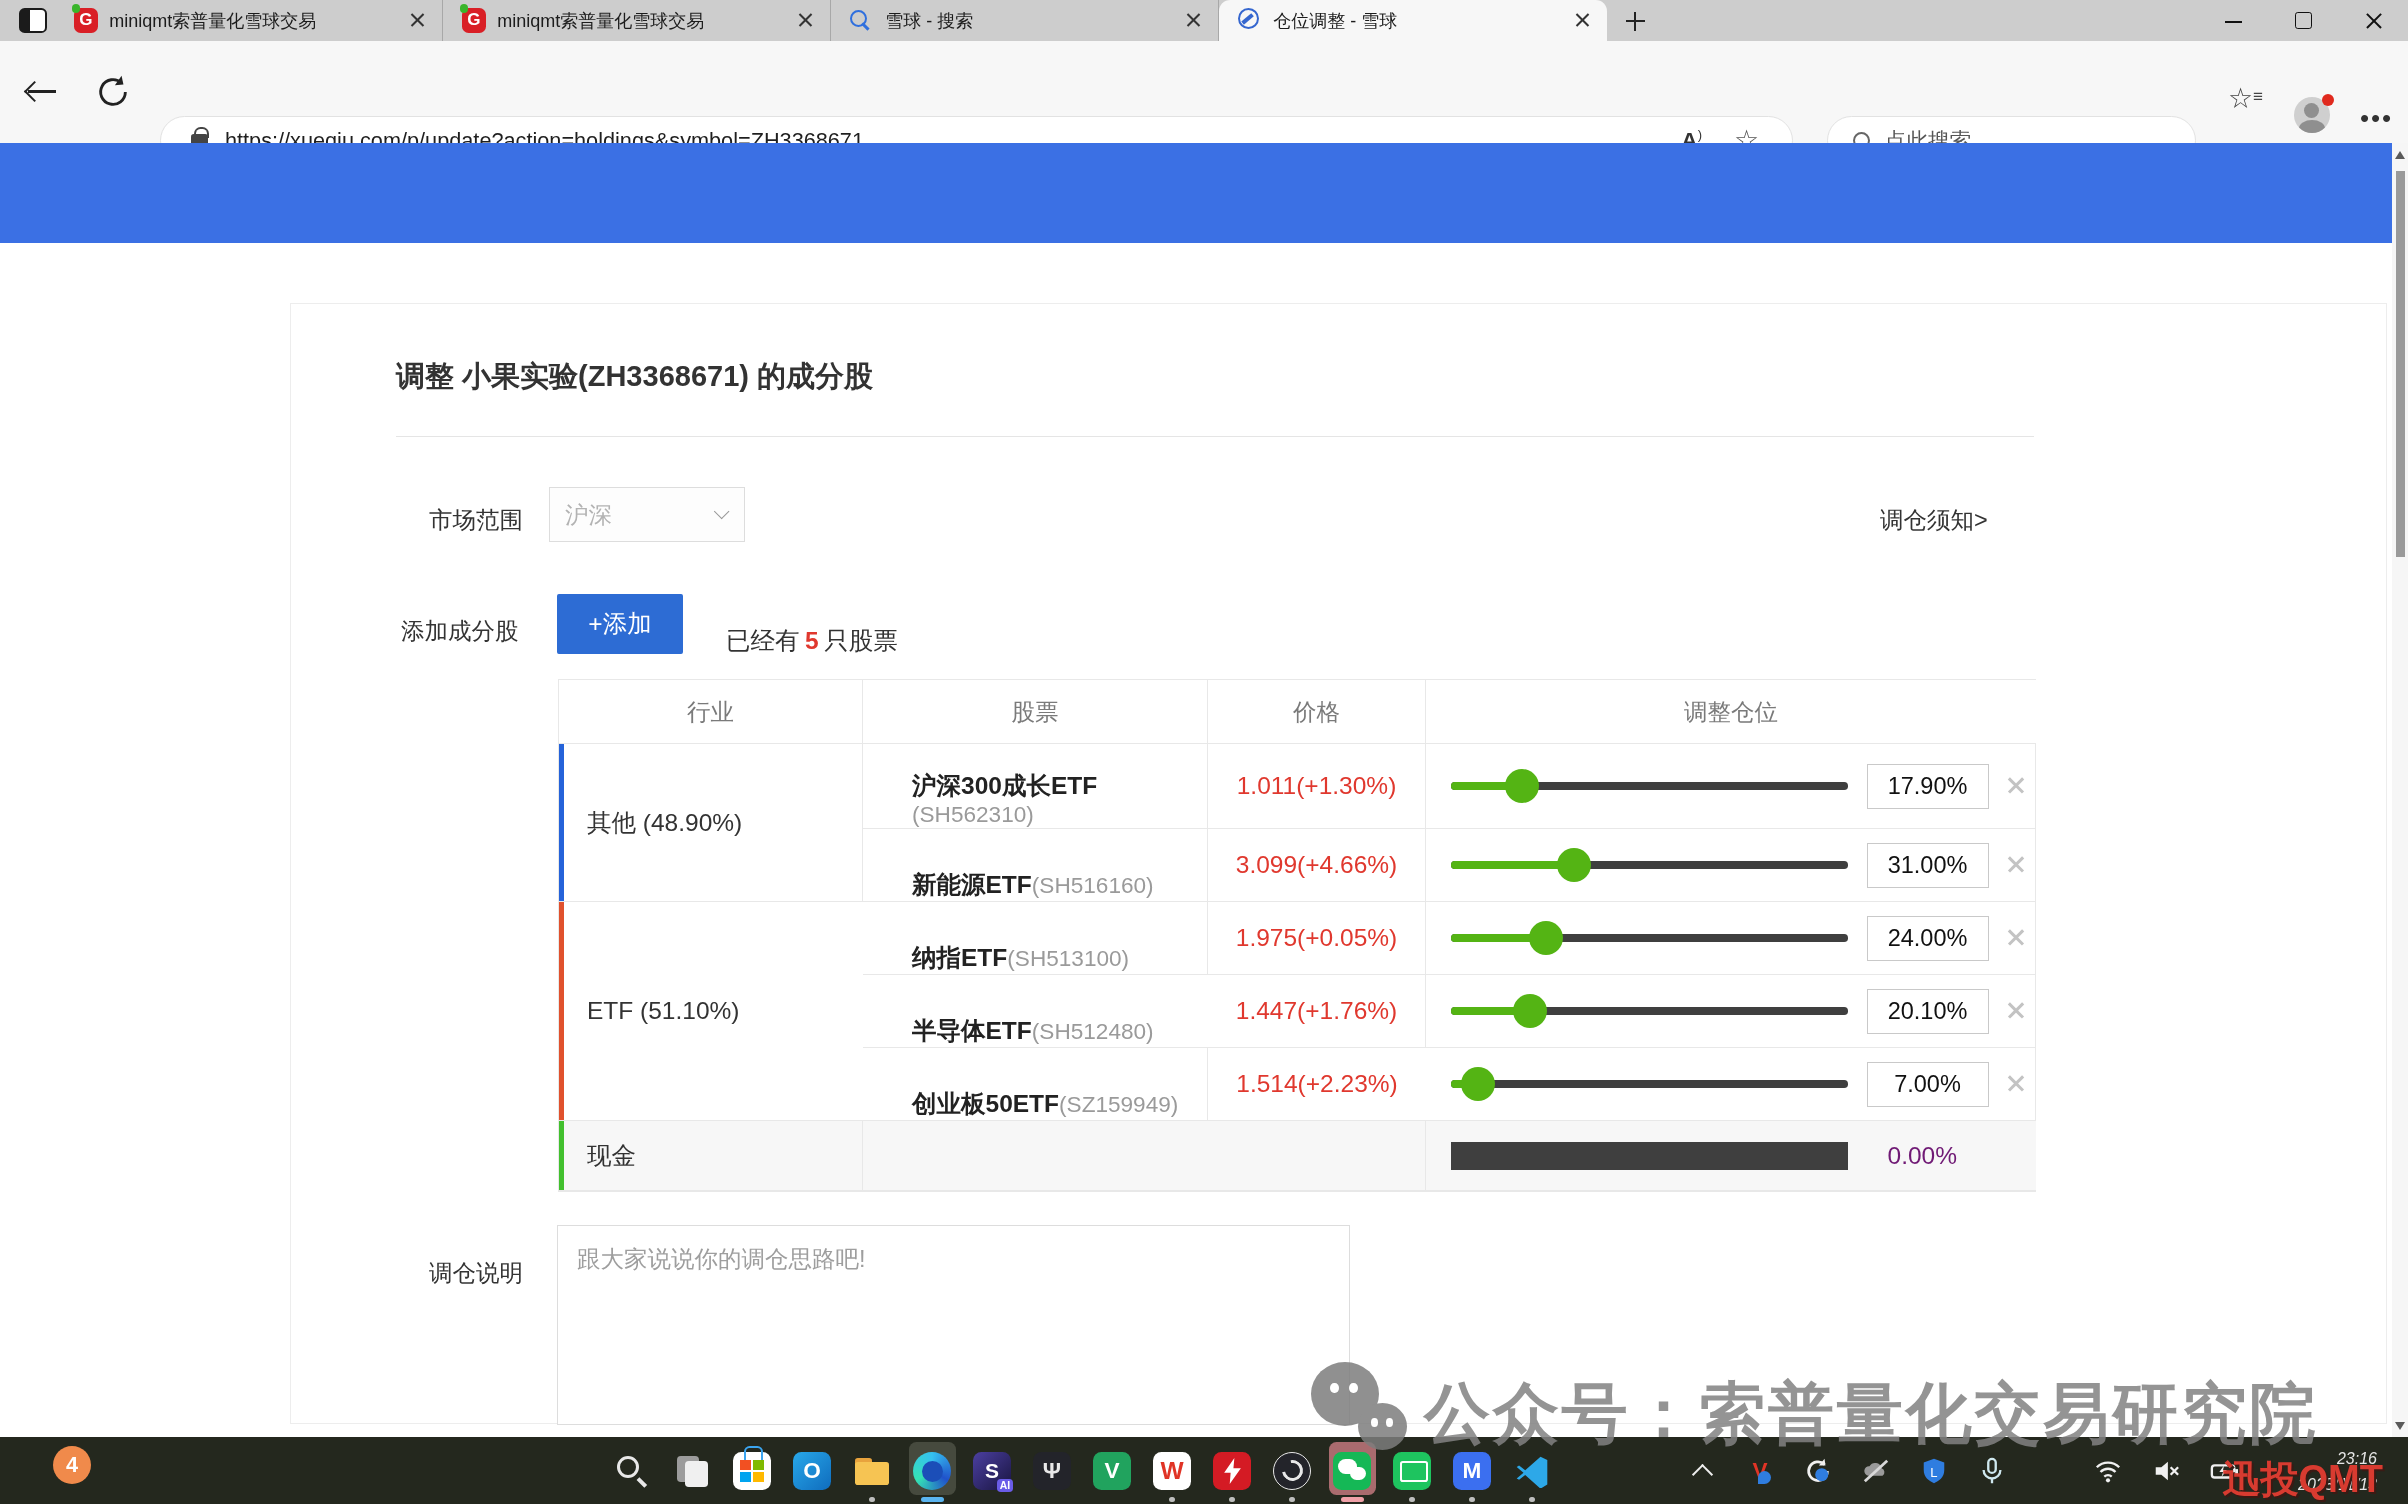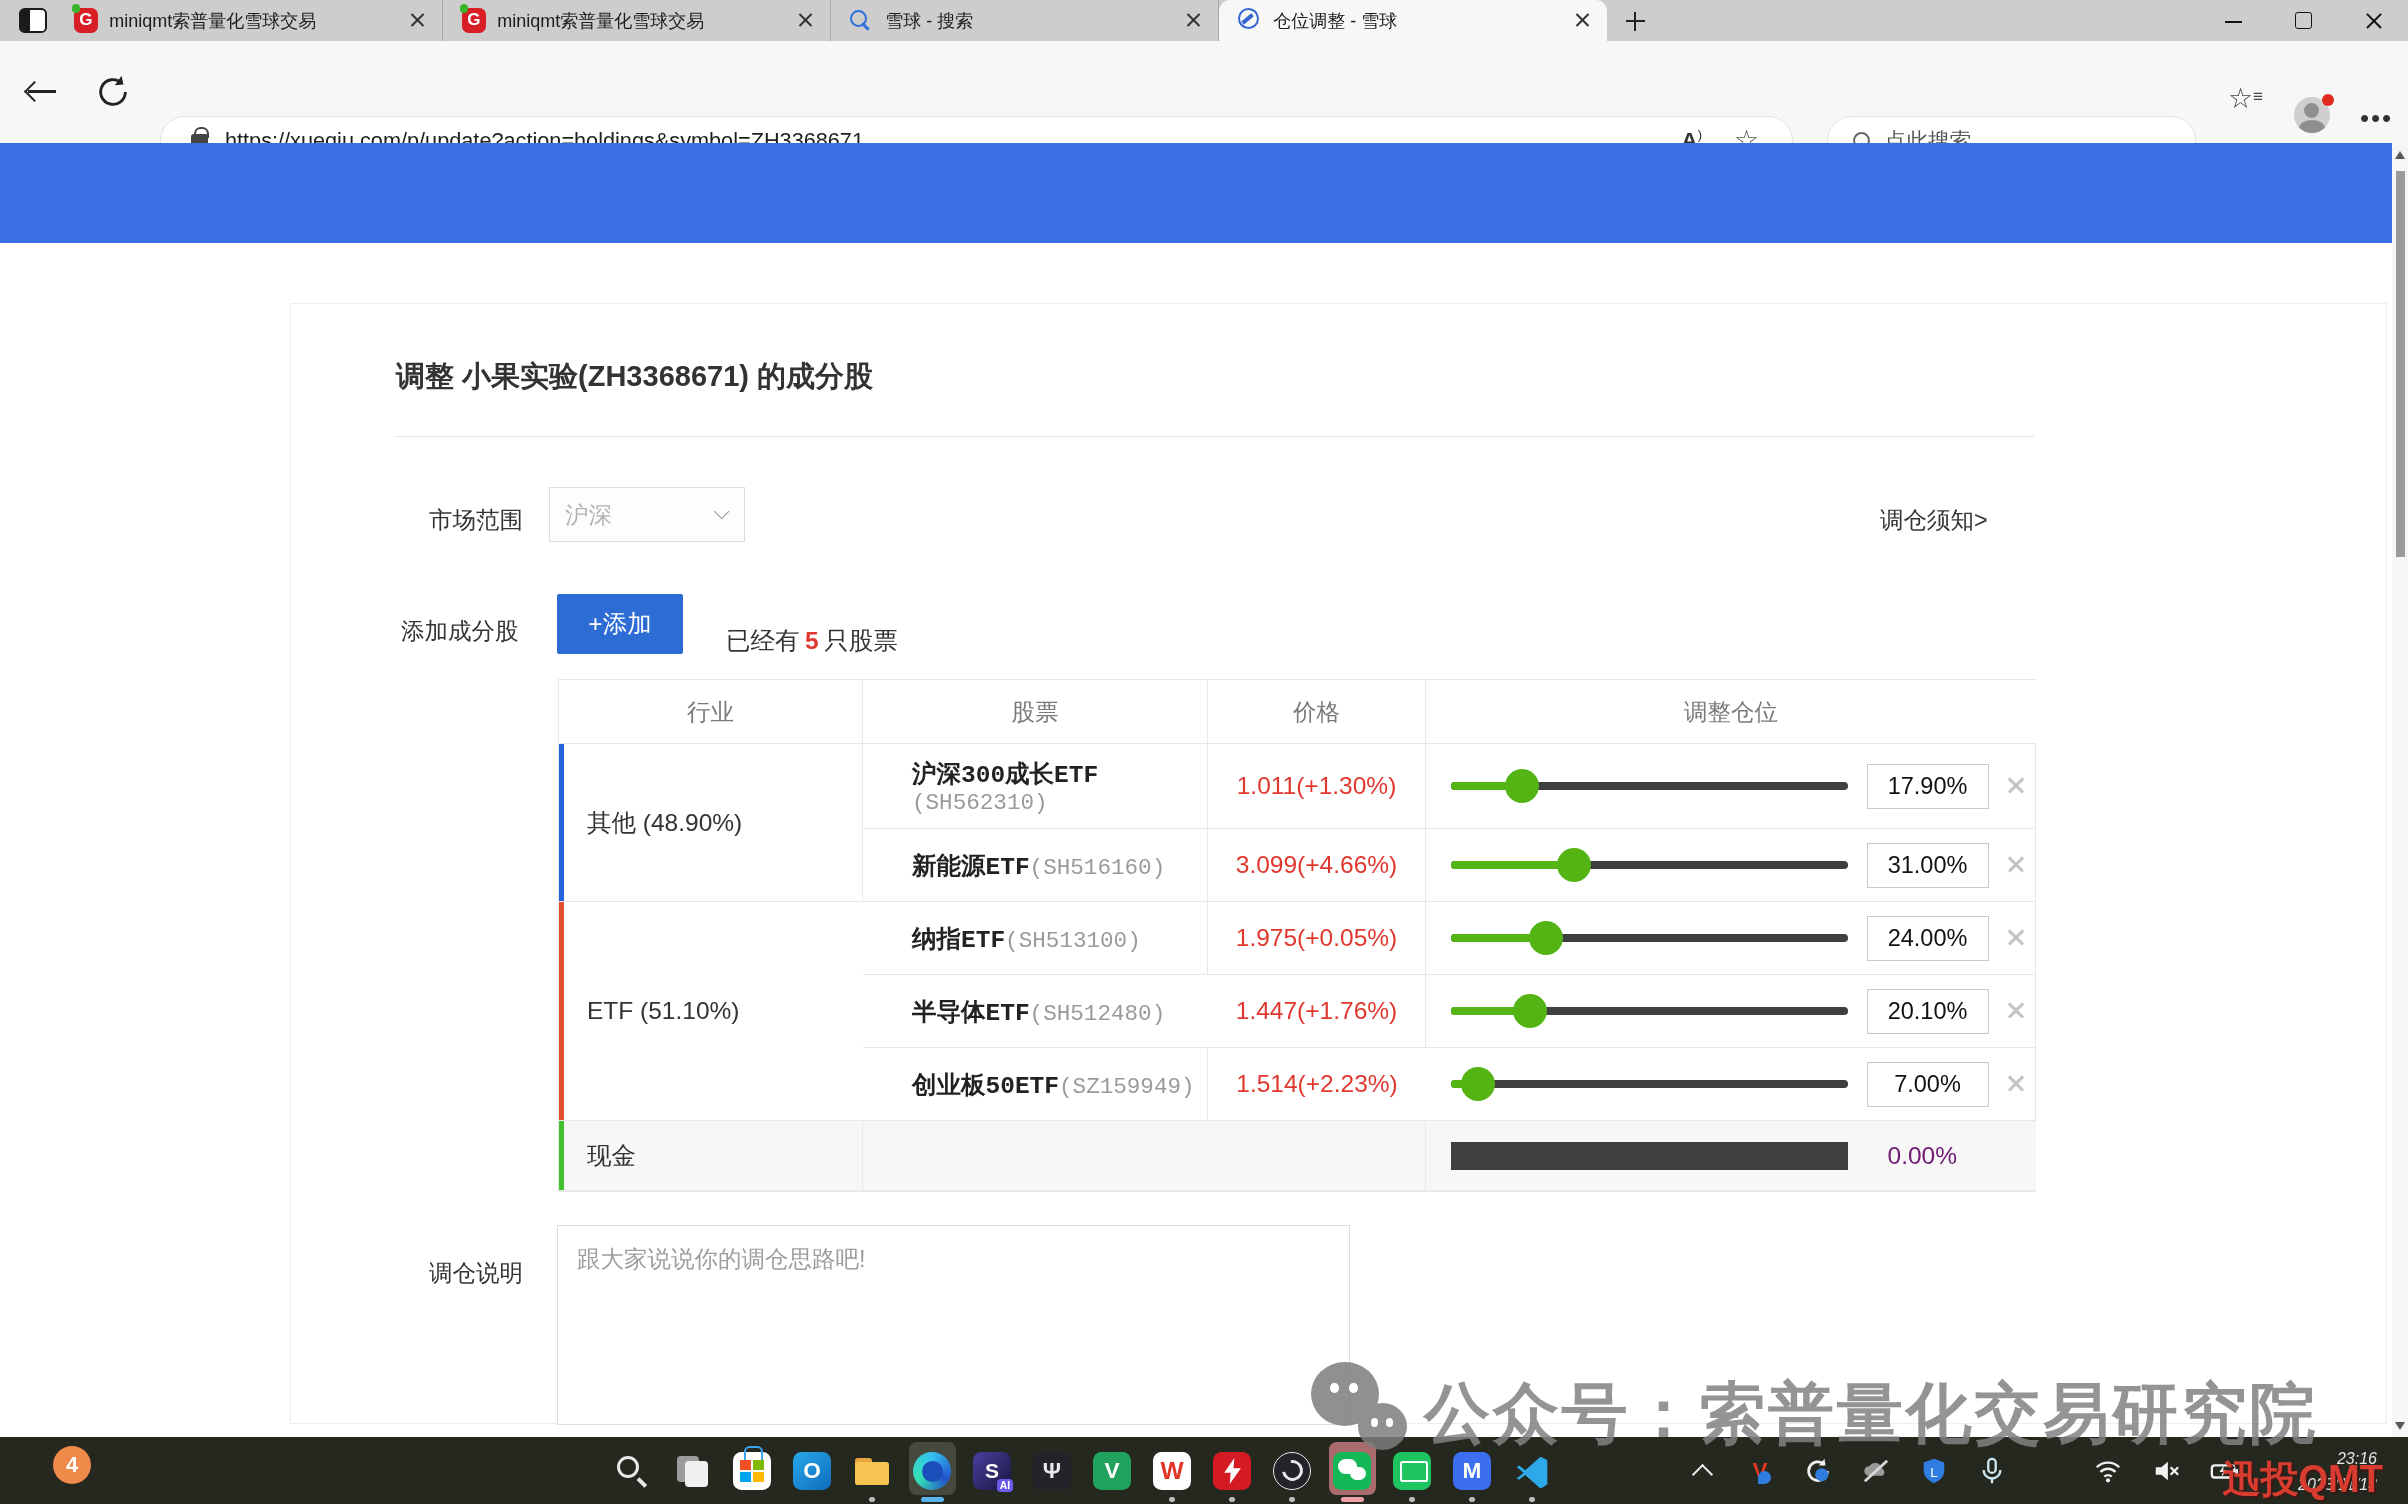--- a/index.html
+++ b/index.html
@@ -94,21 +94,21 @@
   .count-line { position:absolute; left:435px; top:311px; font-size:24.5px; color:#333;margin-top:9px; }
   .count-line .num { color:#e0382e; font-weight:bold; padding:0 5.6px; }
 
   
   .tbl { position:absolute; left:267px; top:375px; width:1478px; display:grid; grid-template-columns:304px 345px 218px 610px; grid-template-rows:64px 85px 73px 73px 73px 73px 70px; border:0.9px solid #e8e8e8; }
   .tc { border-right:0.9px solid #e8e8e8; border-bottom:0.9px solid #e8e8e8; display:flex; align-items:center; }
   .tc:nth-child(4n), .tc.last-col { border-right:none; }
   .th { justify-content:center; color:#7a7a7a; font-size:23.5px; background:#fff; }
   .gcell { position:relative; padding-left:28px; font-size:24.5px; color:#333; }
   .gcell .bar { position:absolute; left:0; top:0; width:4.7px; height:100%; }
-  .scell { padding-left:49px; flex-direction:column; align-items:flex-start; justify-content:center;font-family:Liberation Mono, monospace; }
+  .scell { padding-left:49px; flex-direction:column; align-items:flex-start; justify-content:flex-end; }
   .scell .line { font-size:24.5px; }
   .s-name { color:#222; font-weight:bold; font-size:24.5px; }
   .s-code { color:#9a9a9a; font-size:22.6px; }
   .pcell { justify-content:center; color:#e0382e; font-size:24.5px; }
   .wcell { padding-left:24.5px; border-right:none; }
   .slider { position:relative; width:397px; height:38px; flex:none; }
   .slider .track { position:absolute; left:0; top:15px; width:100%; height:7.5px; background:#3f3f3f; border-radius:3.8px; }
   .slider .fill { position:absolute; left:0; top:15px; height:7.5px; background:#54b414; border-radius:3.8px; }
   .slider .handle { position:absolute; top:1.9px; width:34px; height:34px; background:#54b414; border-radius:50%; }
   .wbox { width:122px; height:45px; border:0.9px solid #c9c9c9; margin-left:19px; font-size:23.5px; color:#111; text-align:center; background:#fff; font-family:"Liberation Sans","DejaVu Sans",sans-serif; }

